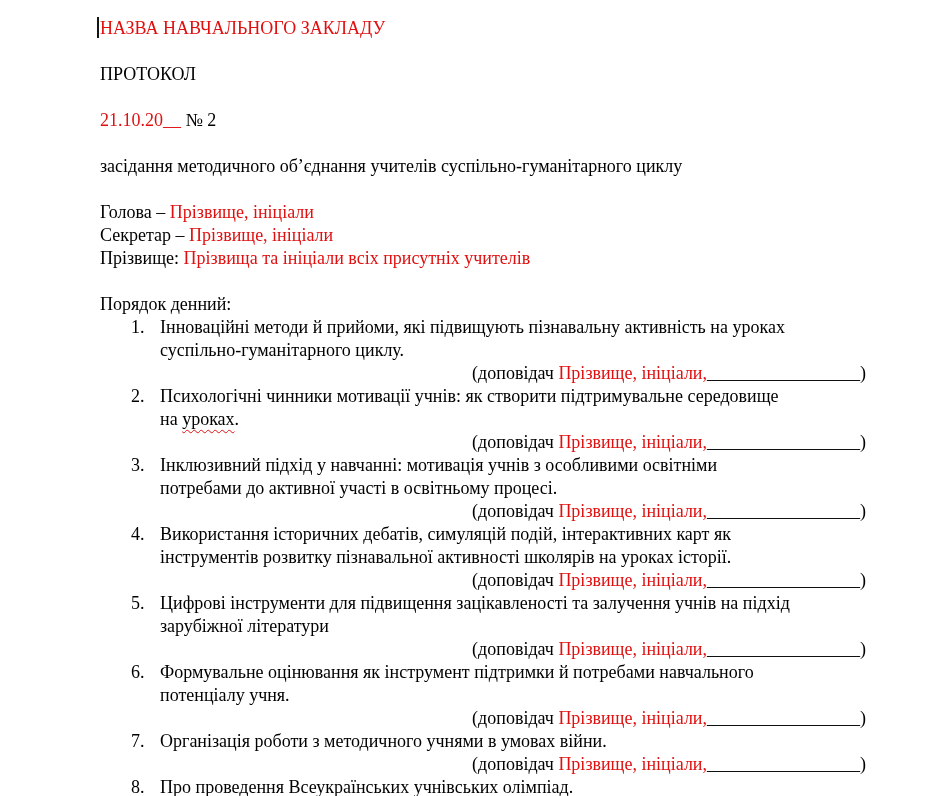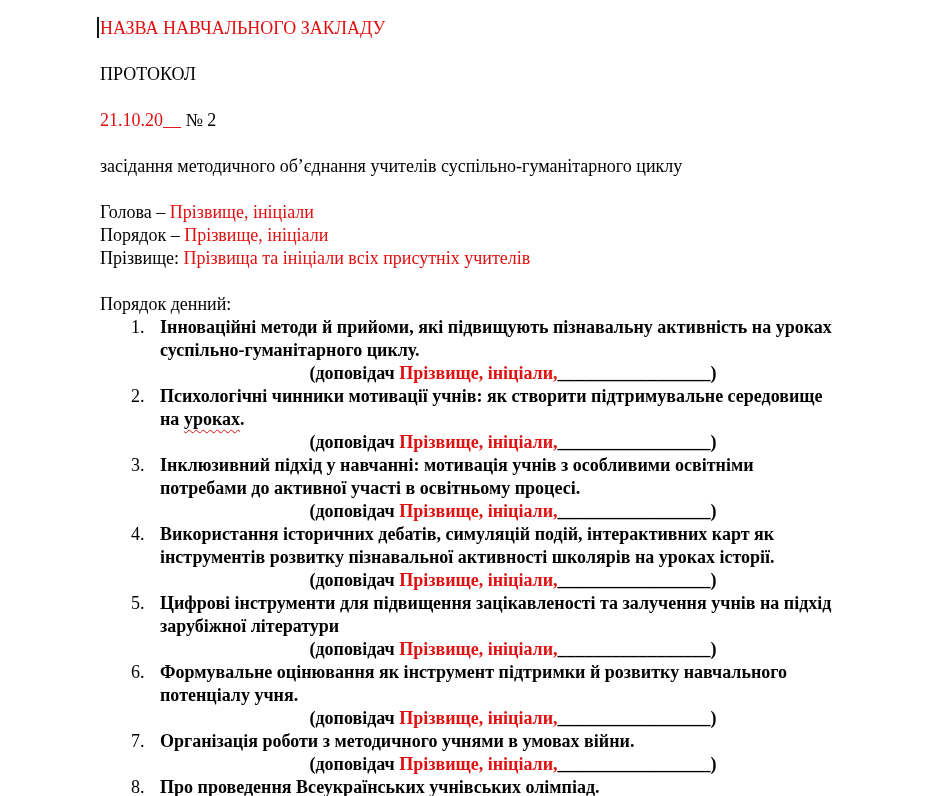--- a/index.html
+++ b/index.html
@@ -34,23 +34,23 @@
     margin-left:-3px;
     margin-right:1px;
   }
   
   .agenda-item{display:flex;}
   .item-num{
     width:29px;
     margin-left:31px;
     flex:none;
   }
-  .item-body{flex:1;min-width:0;font-weight:bold;}
+  .item-body{flex:1;min-width:0;}
   .item-text{white-space:pre-line;}
-  .speaker-line{text-align:center;}
+  .speaker-line{text-align:right;}
   .squiggle{
     text-decoration:underline;
     text-decoration-style:wavy;
     text-decoration-color:var(--red);
     text-decoration-thickness:1px;
     text-underline-offset:4px;
     text-decoration-skip-ink:none;
   }
 </style>
 </head>
@@ -60,21 +60,21 @@
 
   <p class="gap"><span class="cursor"></span><span class="red">НАЗВА НАВЧАЛЬНОГО ЗАКЛАДУ</span></p>
 
   <p class="gap">ПРОТОКОЛ</p>
 
   <p class="gap"><span class="red">21.10.20__</span><span> № 2</span></p>
 
   <p class="gap">засідання методичного об’єднання учителів суспільно-гуманітарного циклу</p>
 
   <p><span>Голова – </span><span class="red">Прізвище, ініціали</span></p>
-  <p><span>Порядок – </span><span class="red">Прізвище, ініціали</span></p>
+  <p><span>Секретар – </span><span class="red">Прізвище, ініціали</span></p>
   <p class="gap"><span>Прізвище: </span><span class="red">Прізвища та ініціали всіх присутніх учителів</span></p>
 
   <p>Порядок денний:</p>
 
   <div class="agenda-item">
     <span class="item-num">1.</span>
     <div class="item-body">
       <div class="item-text">Інноваційні методи й прийоми, які підвищують пізнавальну активність на уроках
 суспільно-гуманітарного циклу.</div>
       <div class="speaker-line"><span>(доповідач </span><span class="red">Прізвище, ініціали,</span><span>_________________</span><span>)</span></div>
@@ -113,21 +113,21 @@
     <div class="item-body">
       <div class="item-text">Цифрові інструменти для підвищення зацікавленості та залучення учнів на підхід
 зарубіжної літератури</div>
       <div class="speaker-line"><span>(доповідач </span><span class="red">Прізвище, ініціали,</span><span>_________________</span><span>)</span></div>
     </div>
   </div>
 
   <div class="agenda-item">
     <span class="item-num">6.</span>
     <div class="item-body">
-      <div class="item-text">Формувальне оцінювання як інструмент підтримки й розвитку навчального
+      <div class="item-text">Формувальне оцінювання як інструмент підтримки й потребами навчального
 потенціалу учня.</div>
       <div class="speaker-line"><span>(доповідач </span><span class="red">Прізвище, ініціали,</span><span>_________________</span><span>)</span></div>
     </div>
   </div>
 
   <div class="agenda-item">
     <span class="item-num">7.</span>
     <div class="item-body">
       <div class="item-text">Організація роботи з методичного учнями в умовах війни.</div>
       <div class="speaker-line"><span>(доповідач </span><span class="red">Прізвище, ініціали,</span><span>_________________</span><span>)</span></div>

